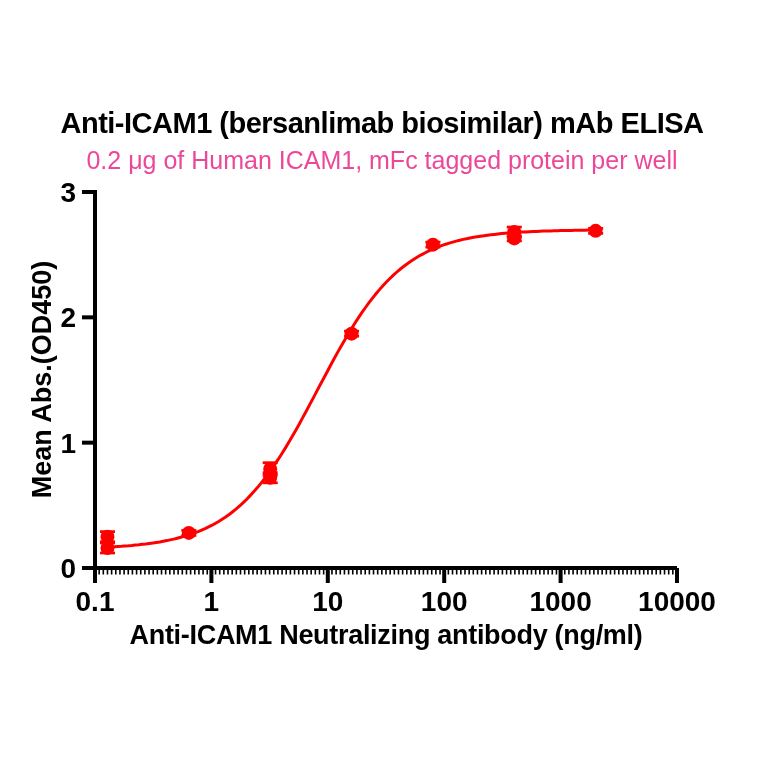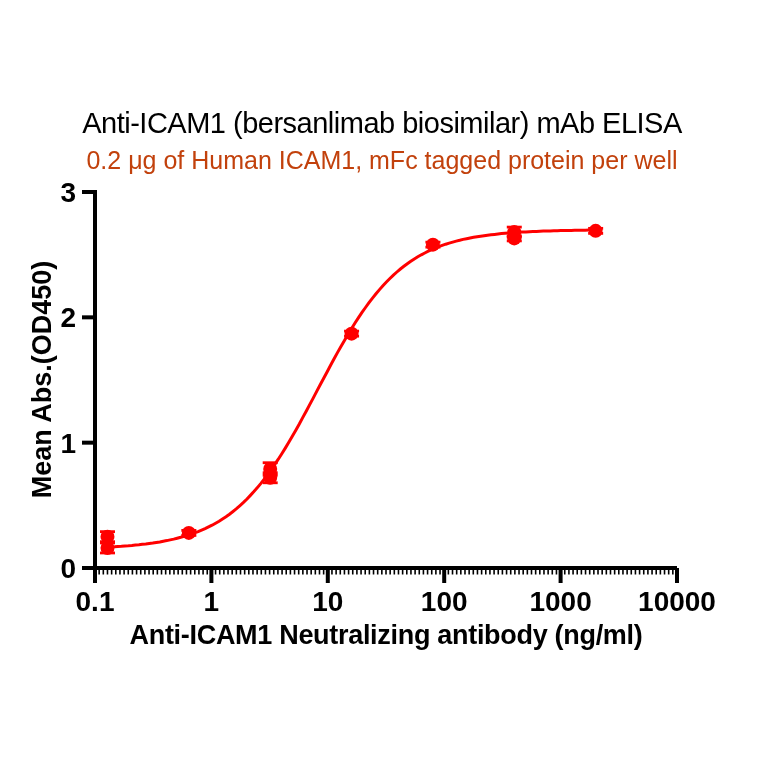--- a/index.html
+++ b/index.html
@@ -6,28 +6,28 @@
   #canvas{
     position:relative;
     width:764px;height:764px;
     background:#ffffff;
     font-family:"Liberation Sans", sans-serif;
     overflow:hidden;
   }
   .fig-title{
     position:absolute;left:0;top:107px;width:764px;
     text-align:center;
-    font-size:29px;font-weight:normal;color:#000;
+    font-size:29px;font-weight:bold;color:#000;
     letter-spacing:-0.5px;
     white-space:nowrap;
   }
   .fig-subtitle{
     position:absolute;left:0;top:146px;width:764px;
     text-align:center;
-    font-size:25px;font-weight:normal;color:#c2410c;
+    font-size:25px;font-weight:normal;color:#ec4899;
     white-space:nowrap;
   }
   .x-axis-title{
     position:absolute;left:0;top:620px;width:772px;
     text-align:center;
     font-size:27px;font-weight:bold;color:#000;
     letter-spacing:-0.3px;
     white-space:nowrap;
   }
   .y-axis-title{

